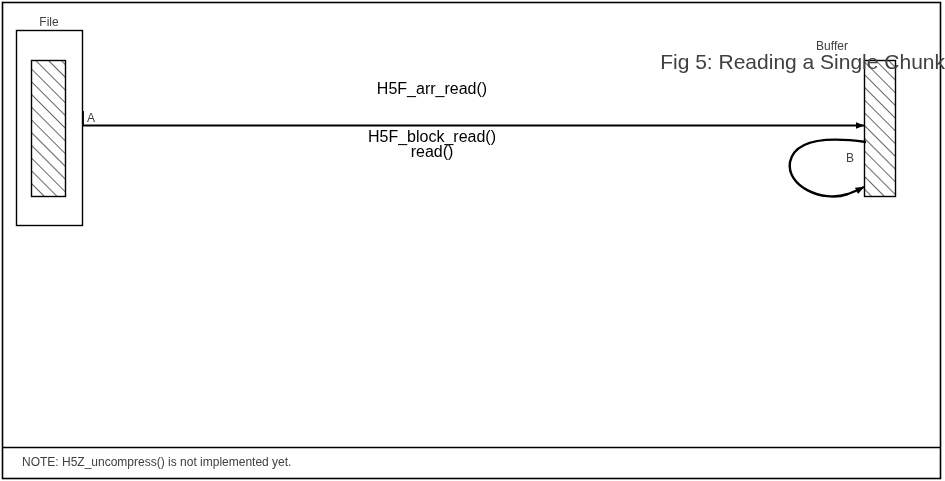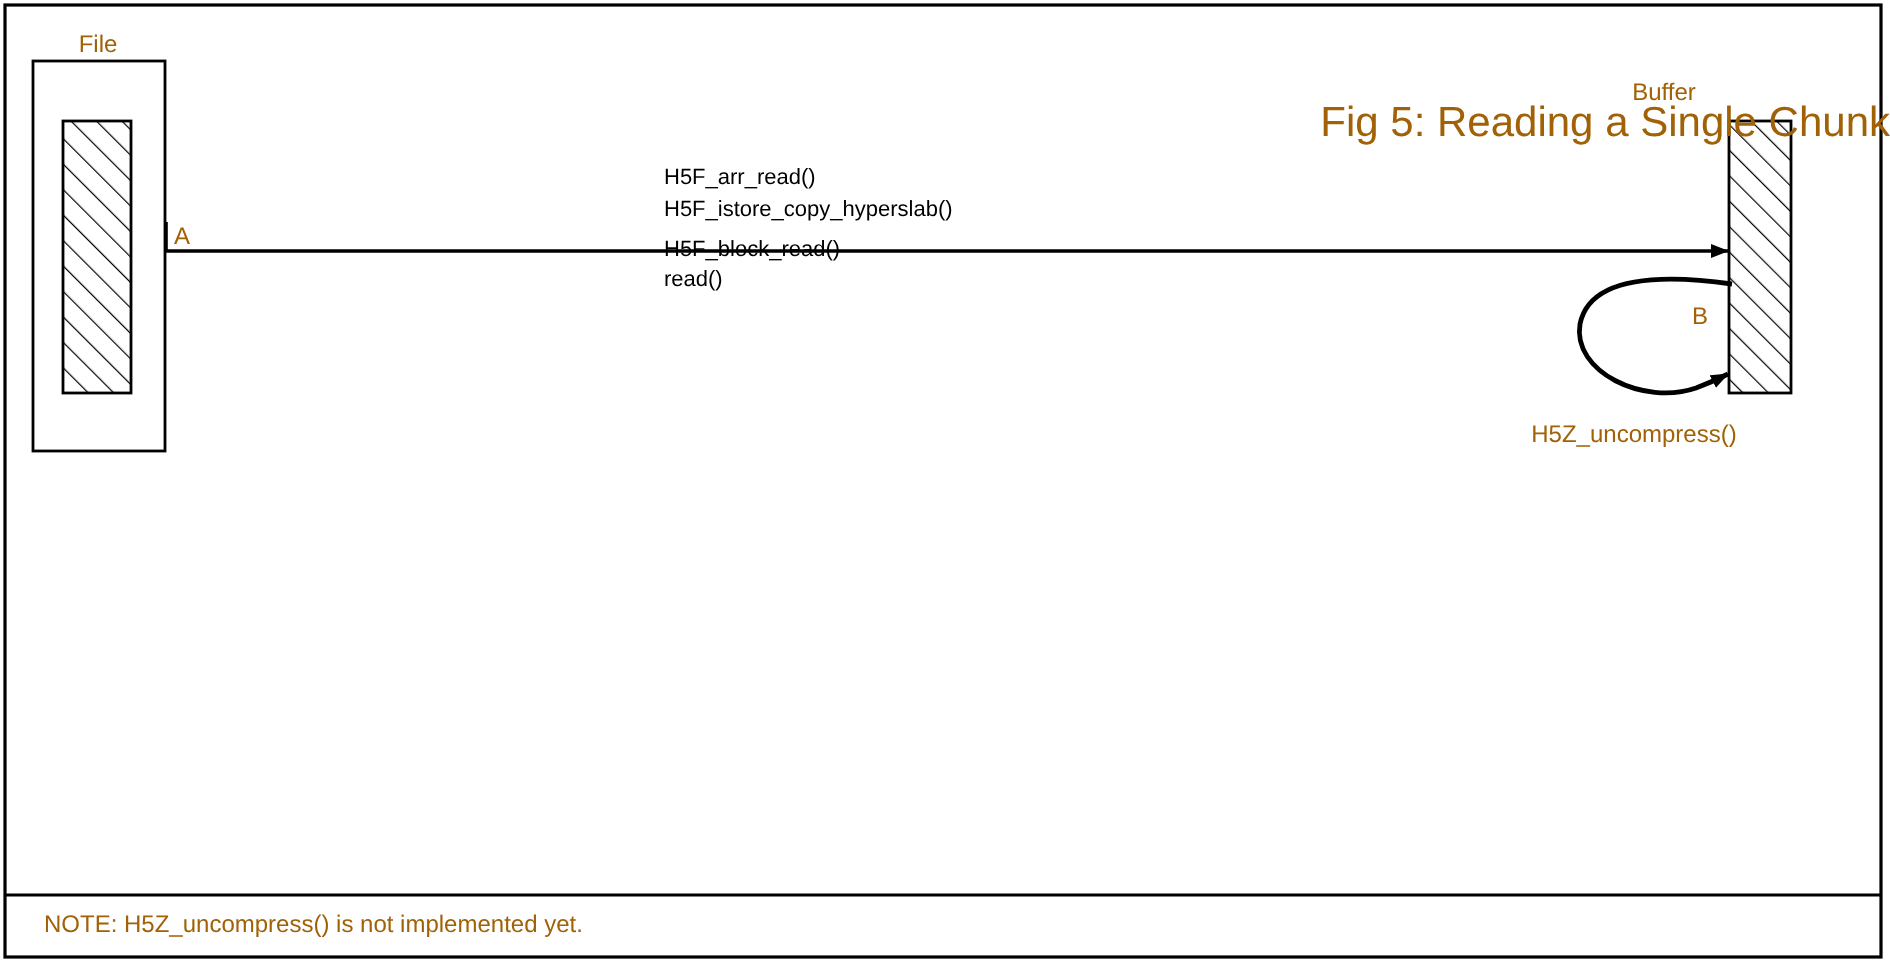--- a/index.html
+++ b/index.html
@@ -22,43 +22,43 @@
     position: absolute;
     left: 0;
     top: 0;
     width: 945px;
     height: 481px;
   }
   .txt {
     position: absolute;
     white-space: nowrap;
     font-family: "Liberation Sans", sans-serif;
-    color: #a16207;
+    color: #404040;
     line-height: 1;
   }
   .title-text {
     font-size: 21px;
     left: 0;
     top: 7px;
     width: 945px;
     text-align: right;
     white-space: nowrap;
     margin-top: 44px;
   }
   .box-label {
     font-size: 12px;
     text-align: center;
   }
   .callstack {
     position: absolute;
     left: 332px;
     top: 81px;
     width: 200px;
-    text-align: left;
-    font-size: 11px;
+    text-align: center;
+    font-size: 16px;
     font-family: "Liberation Sans", sans-serif;
     color: #000000;
   }
   .callstack div {
     height: 16px;
     line-height: 16px;
     white-space: nowrap;
   }
   .point-label {
     font-size: 12px;
@@ -106,25 +106,23 @@
              C 856 191, 860 189, 864 187" fill="none" stroke="#000000" stroke-width="2.4" marker-end="url(#arrowhead)"></path>
   </svg>
 
   <div class="txt title-text">Fig 5:  Reading a Single Chunk</div>
 
   <div class="txt box-label" style="left:19px; top:16px; width:60px;">File</div>
   <div class="txt box-label" style="left:802px; top:40px; width:60px;">Buffer</div>
 
   <div class="callstack">
     <div>H5F_arr_read()</div>
-    <div>H5F_istore_copy_hyperslab()</div>
-    <div style="height:19px; line-height:24px;">H5F_block_read()</div>
+    <div style="height:19px; line-height:24px;margin-top:28px;">H5F_block_read()</div>
     <div>read()</div>
   </div>
 
   <div class="txt point-label" style="left:87px; top:112px;">A</div>
   <div class="txt point-label" style="left:846px; top:152px;">B</div>
 
-  <div class="txt loop-label" style="left:737px; top:211px; width:160px;">H5Z_uncompress()</div>
 
   <div class="txt note-text">NOTE: H5Z_uncompress() is not implemented yet.</div>
 
 </div>
 
 </body></html>

